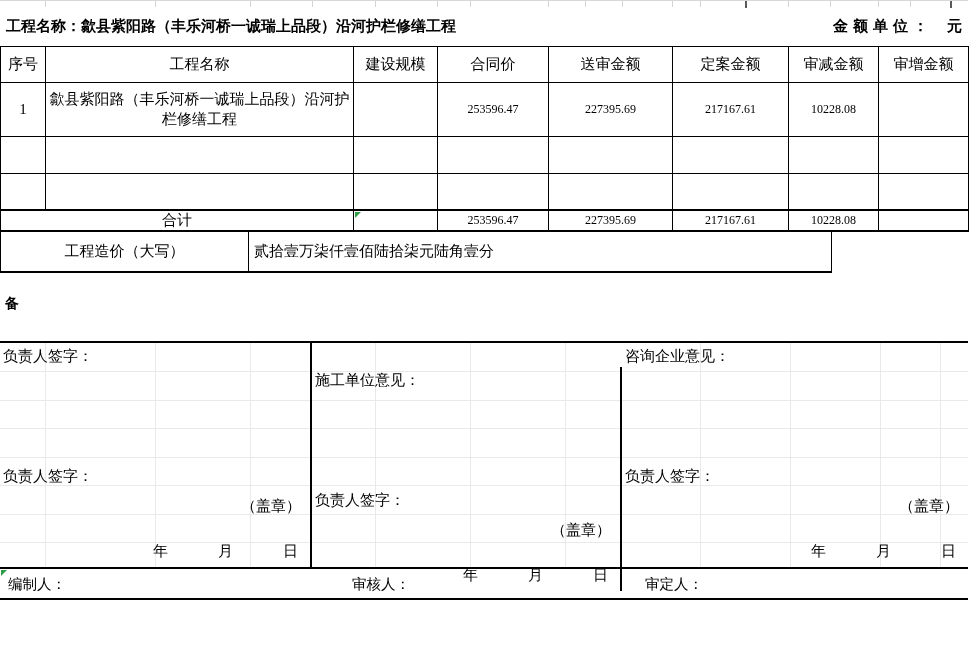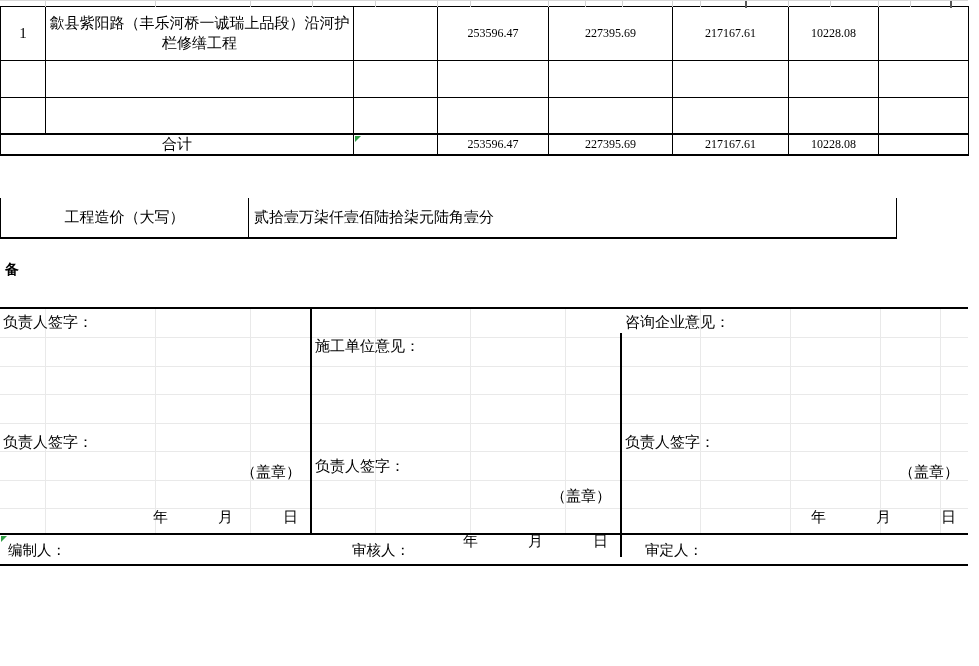--- a/index.html
+++ b/index.html
@@ -34,21 +34,21 @@
   td.name-cell { text-align:left; padding:2px 7px; line-height:1.3; }
   td.num { font-size:12px; }
   tr.total-r td { border-top:2px solid #000; border-bottom:2px solid #000; }
   td.rel { position:relative; }
 
   .tri {
     position:absolute; top:1px; left:1px; width:0; height:0;
     border-top:6px solid #2f9e44; border-right:6px solid transparent;
   }
 
-  .cost-row { display:flex; width:897px; height:41px; border-left:1px solid #000; border-right:1px solid #000; border-bottom:2px solid #000; font-size:15px;margin-top:42px; }
+  .cost-row { display:flex; width:832px; height:41px; border-left:1px solid #000; border-right:1px solid #000; border-bottom:2px solid #000; font-size:15px; }
   .cost-label { width:248px; border-right:1px solid #000; display:flex; align-items:center; justify-content:center; }
   .cost-value { flex:1; display:flex; align-items:center; padding-left:5px; }
 
   .remark-row { height:68px; padding-top:22px; font-weight:bold; font-size:14px; display:flex; }
   .remark-label { margin-left:5px; }
   .remark-text { margin-left:22px; }
 
   .opinion-section {
     position:relative; width:968px; height:228px;
     border-top:2px solid #000; border-bottom:2px solid #000;
@@ -90,33 +90,47 @@
         <i class="tick" style="left:700px"></i>
       <i class="tick dark" style="left:745px"></i>
       <i class="tick" style="left:788px"></i>
         <i class="tick" style="left:830px"></i>
       <i class="tick" style="left:878px"></i>
         <i class="tick" style="left:910px"></i>
       <i class="tick dark" style="left:950px"></i>
     </div>
 
 
+    <div class="meta-row">
+      <span class="meta-left"><span>工程名称：</span><span>歙县紫阳路（丰乐河桥一诚瑞上品段）沿河护栏修缮工程</span></span>
+      <span class="meta-right"><span class="unit-label">金额单位：</span><span class="unit-value">元</span></span>
+    </div>
 
     <table class="main">
       <colgroup>
         <col style="width:45px">
           <col style="width:308px">
           <col style="width:84px">
           <col style="width:111px">
         <col style="width:124px">
           <col style="width:116px">
           <col style="width:90px">
           <col style="width:90px">
       </colgroup>
       <tbody>
+          <tr style="height:36px">
+        <th>序号</th>
+        <th>工程名称</th>
+        <th>建设规模</th>
+        <th>合同价</th>
+        <th>送审金额</th>
+        <th>定案金额</th>
+        <th>审减金额</th>
+        <th>审增金额</th>
+      </tr>
       <tr style="height:54px">
         <td>1</td>
         <td class="name-cell">歙县紫阳路（丰乐河桥一诚瑞上品段）沿河护栏修缮工程</td>
         <td></td>
         <td class="num">253596.47</td>
         <td class="num">227395.69</td>
         <td class="num">217167.61</td>
         <td class="num">10228.08</td>
         <td class="num"></td>
       </tr>

